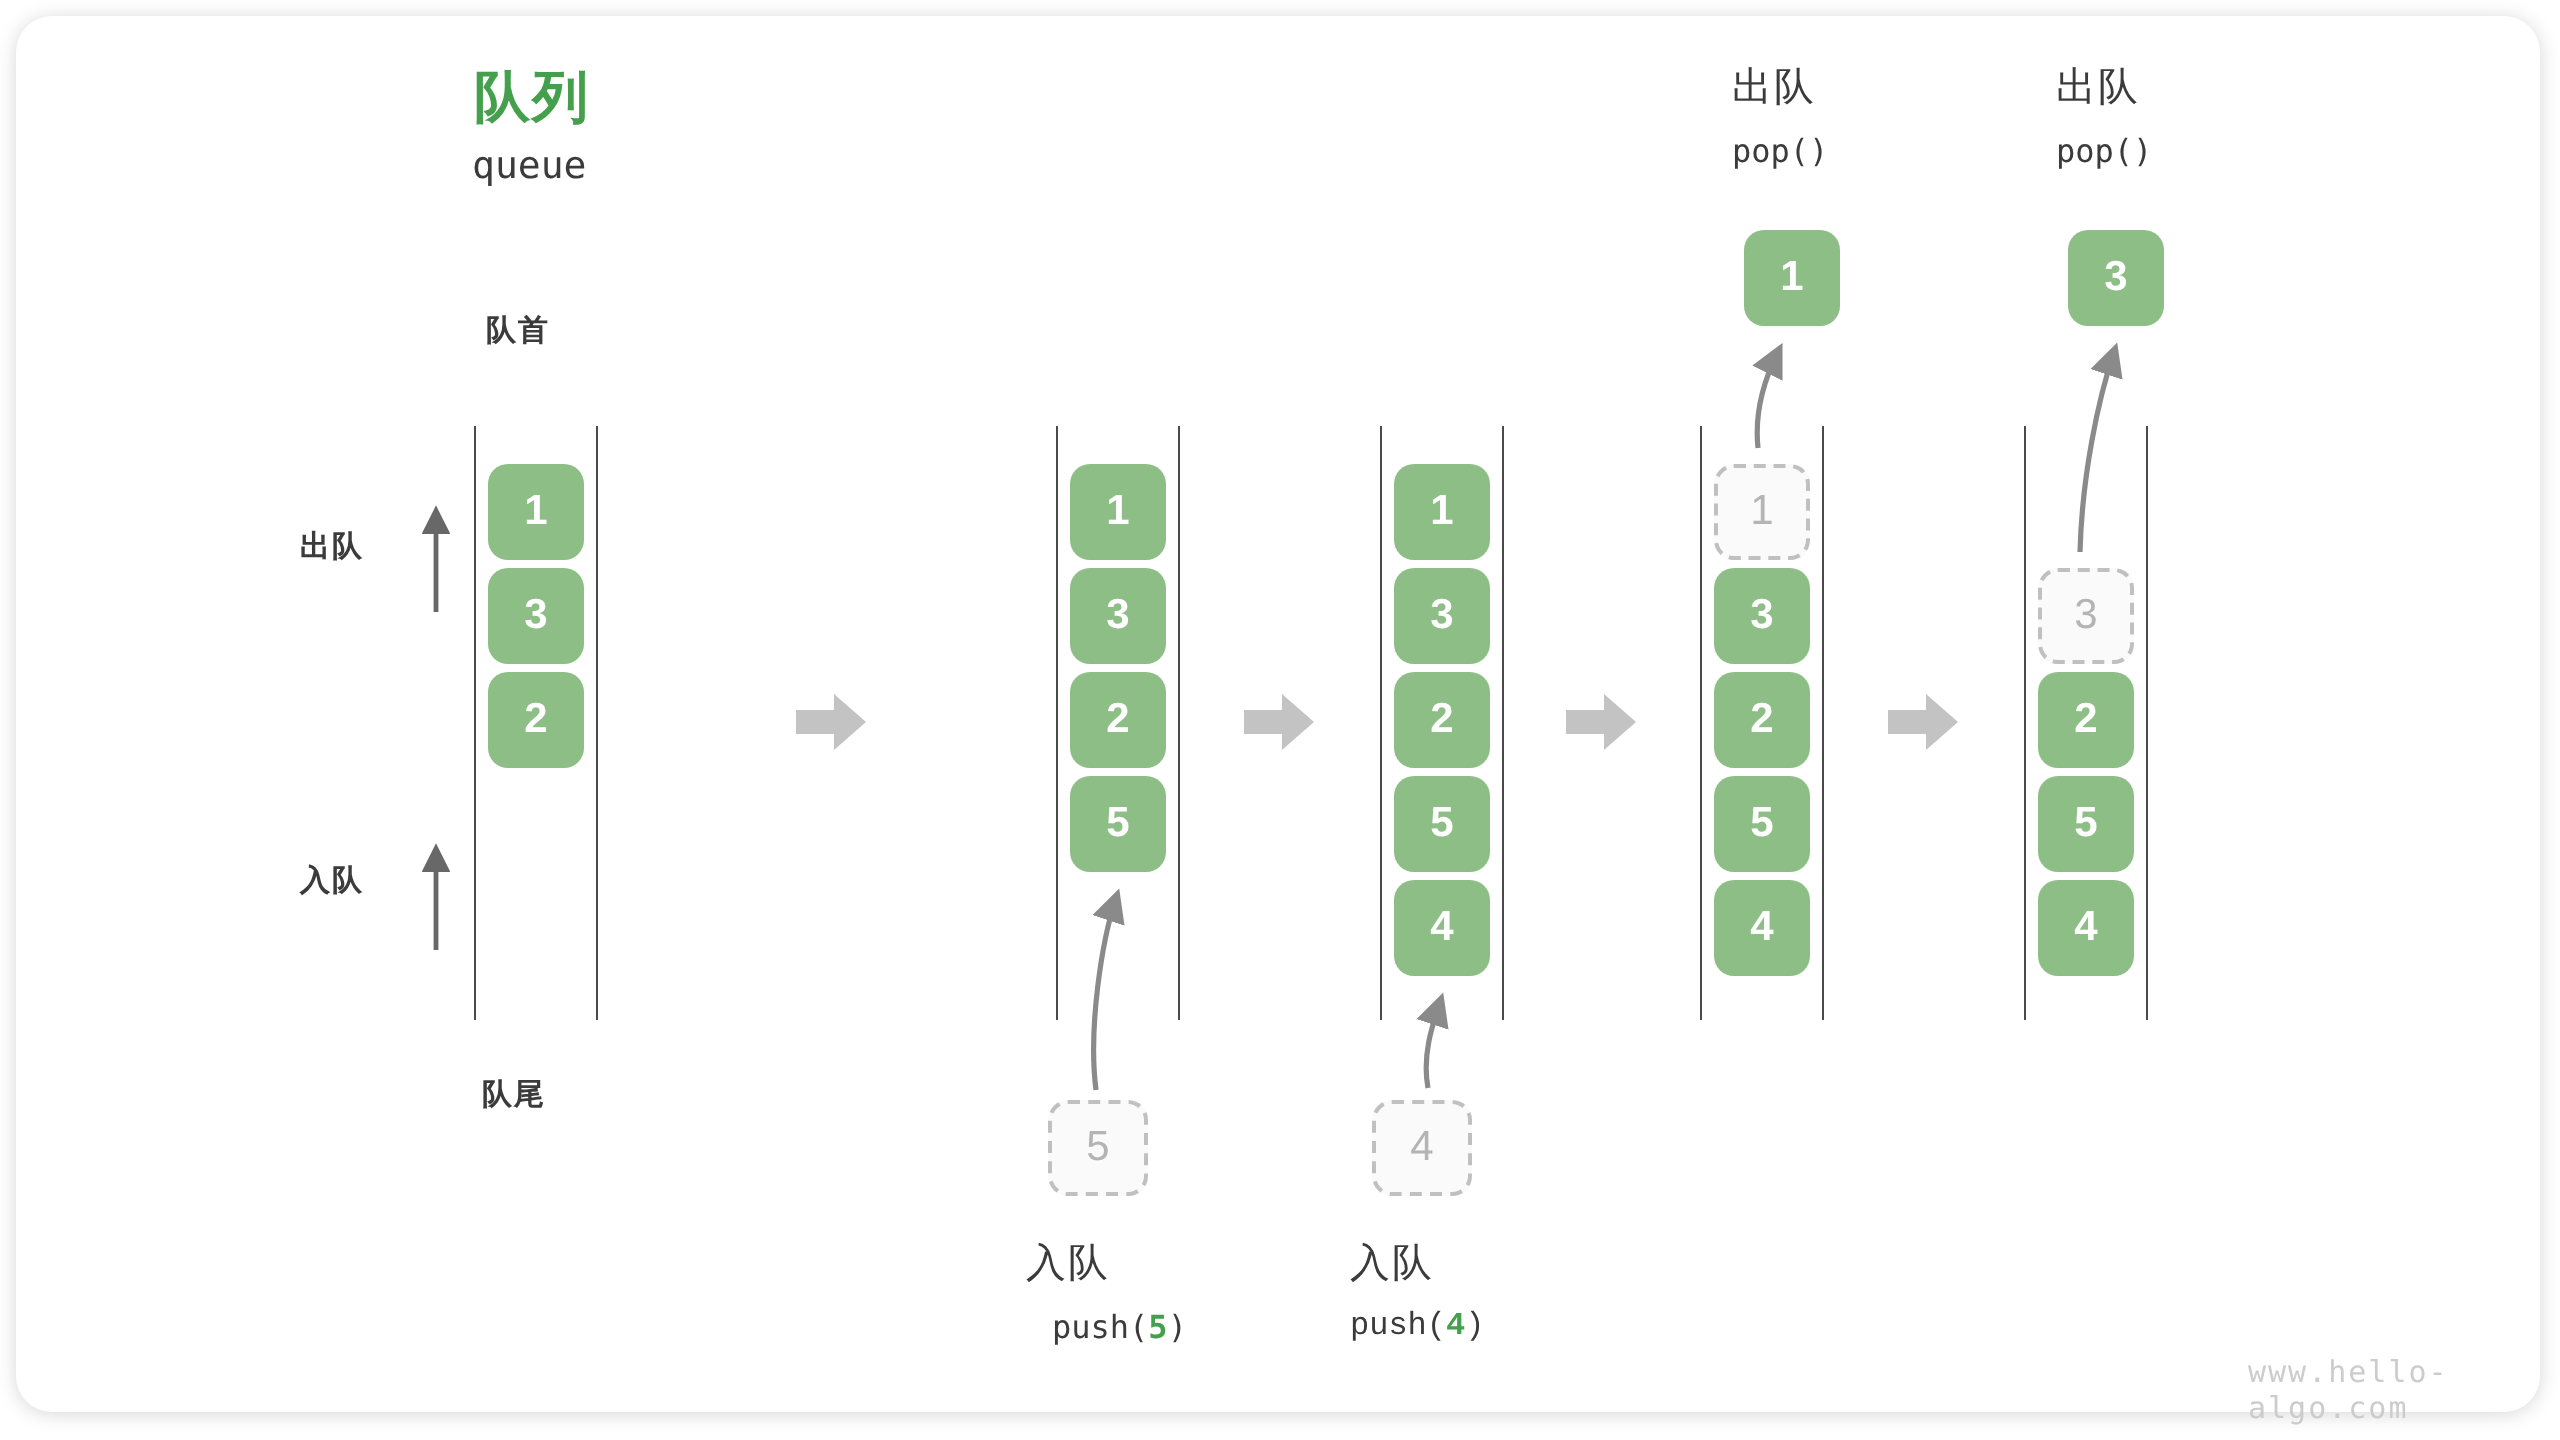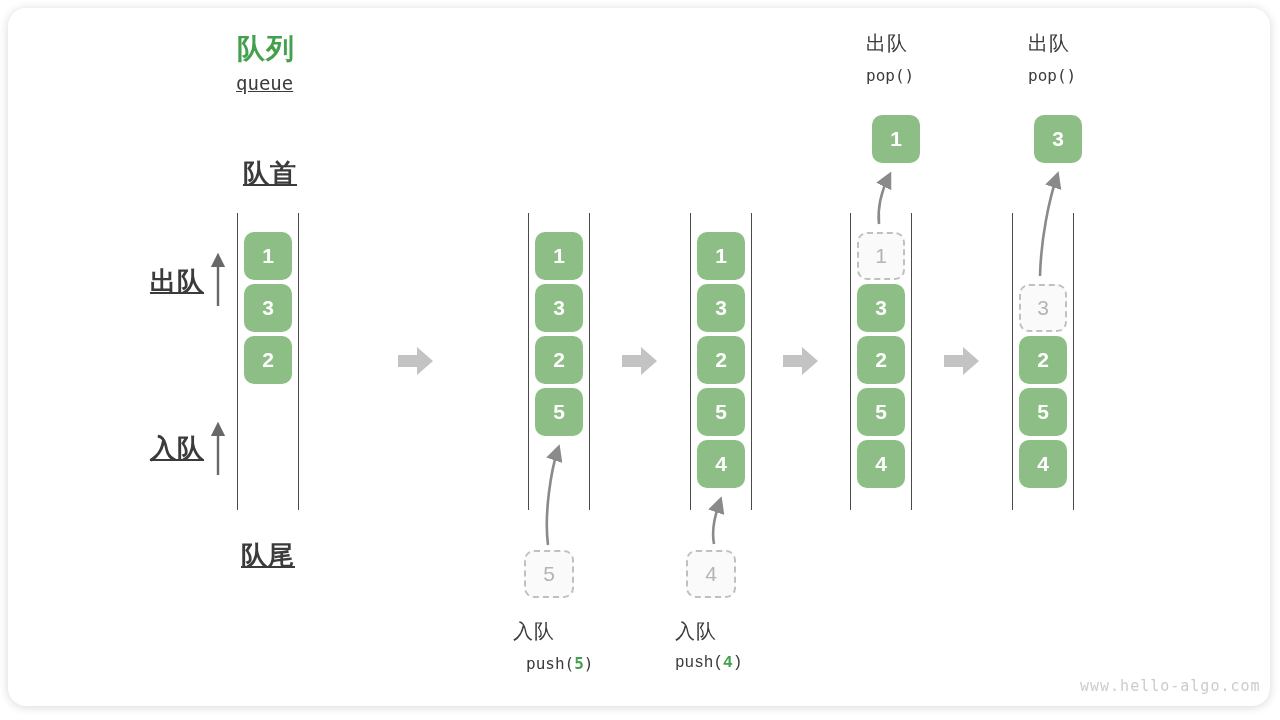--- a/index.html
+++ b/index.html
@@ -7,22 +7,22 @@
     position:relative; width:1280px; height:720px; background:#fff;
     font-family:"Liberation Sans", sans-serif; overflow:hidden;
   }
   .card {
     position:absolute; left:8px; top:8px; width:1262px; height:698px;
     background:#fff; border-radius:18px;
     box-shadow:0 1px 10px rgba(0,0,0,0.16);
   }
   .abs { position:absolute; }
   .title-zh { font-size:28px; font-weight:bold; color:var(--accent-green); letter-spacing:1px; }
-  .title-en { font-family:"DejaVu Sans Mono", monospace; font-size:19px; color:var(--text-dark);text-decoration:underline; }
-  .cjk-bold { font-size:26px; font-weight:bold; color:var(--text-dark); letter-spacing:1px;text-decoration:underline; }
+  .title-en { font-family:"DejaVu Sans Mono", monospace; font-size:19px; color:var(--text-dark); }
+  .cjk-bold { font-size:15px; font-weight:bold; color:var(--text-dark); letter-spacing:1px; }
   .cjk-reg  { font-size:20px; color:var(--text-dark); letter-spacing:1px; }
   .code-txt { font-family:"DejaVu Sans Mono", monospace; font-size:16px; color:var(--text-dark); }
   .code-arg { color:var(--accent-green); font-weight:bold; }
   .qwall {
     position:absolute; top:213px; width:62px; height:297px; box-sizing:border-box;
     border-left:1.6px solid var(--wall); border-right:1.6px solid var(--wall);
   }
   .qbox {
     position:absolute; left:6px; width:48px; height:48px; border-radius:10px;
     background:var(--box-green); color:#fff; font-weight:bold; font-size:21px;
@@ -37,21 +37,21 @@
     background:var(--dashed-fill); border:2.4px dashed var(--dashed-border);
     color:var(--dashed-text); font-size:21px; text-align:center; line-height:43px;
   }
   .popped {
     position:absolute; width:48px; height:48px; border-radius:10px;
     background:var(--box-green); color:#fff; font-weight:bold; font-size:21px;
     text-align:center; line-height:48px;
   }
   .watermark {
     font-family:"DejaVu Sans Mono", monospace; font-size:15px;
-    color:var(--watermark); letter-spacing:1px;
+    color:var(--watermark); letter-spacing:1px;margin-left:44px;
   }
   svg.overlay { position:absolute; left:0; top:0; pointer-events:none; }
 </style>
 </head>
 <body>
 
 <div class="canvas">
   <div class="card"></div>
 
   <div class="abs title-zh" style="left:237px; top:30px;">队列</div>

